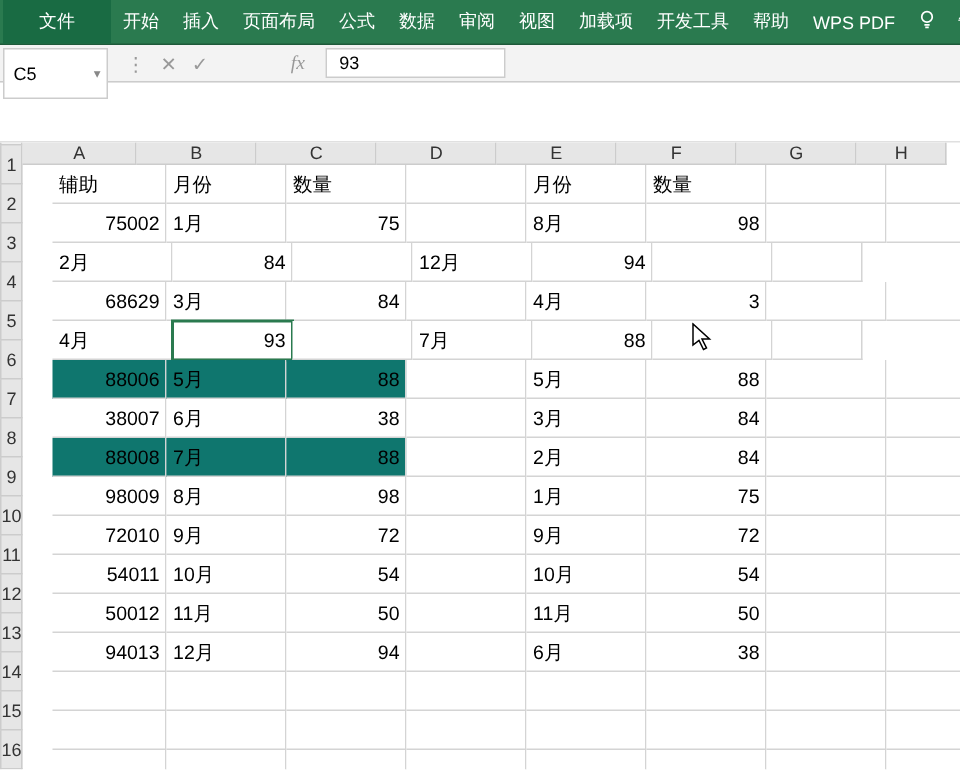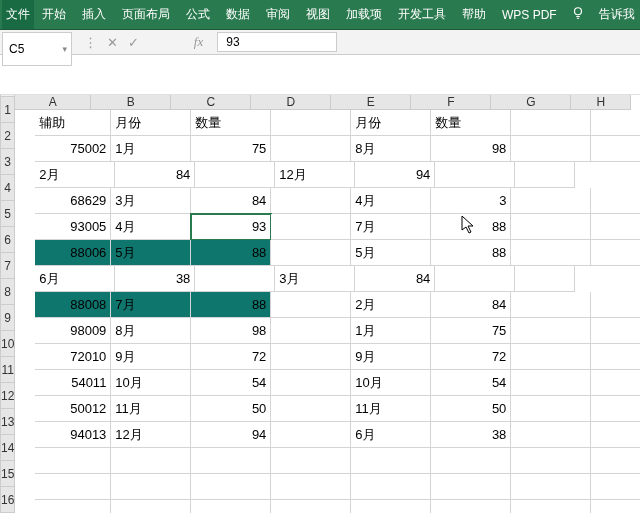--- a/index.html
+++ b/index.html
@@ -16,21 +16,21 @@
   gap: 0;
   border-bottom: 1px solid #1e5a3a;
 }
 .ribbon .tab {
   padding: 6px 8px;
   cursor: pointer;
   white-space: nowrap;
 }
 .ribbon .tab.file {
   background: #196b43;
-  padding: 6px 4px;
+  padding: 6px 24px;
 }
 .ribbon .bulb {
   padding: 0 6px;
 }
 
 .formula-bar {
   display: flex;
   align-items: stretch;
   border-bottom: 1px solid #ccc;
   height: 25px;
@@ -278,40 +278,40 @@
           <div class="cell cA num">68629</div>
           <div class="cell cB txt">3月</div>
           <div class="cell cC num">84</div>
           <div class="cell cD txt"></div>
           <div class="cell cE txt">4月</div>
           <div class="cell cF num">3</div>
           <div class="cell cG txt"></div>
           <div class="cell cH txt"></div>
         </div>
         <div class="row">
-          <div class="cell cA num">93005</div>
           <div class="cell cB txt">4月</div>
           <div class="cell cC num active">93</div>
           <div class="cell cD txt"></div>
           <div class="cell cE txt">7月</div>
           <div class="cell cF num">88</div>
           <div class="cell cG txt"></div>
           <div class="cell cH txt"></div>
         </div>
         <div class="row hl">
           <div class="cell cA num hlc">88006</div>
           <div class="cell cB txt hlc">5月</div>
           <div class="cell cC num hlc">88</div>
           <div class="cell cD txt"></div>
           <div class="cell cE txt">5月</div>
           <div class="cell cF num">88</div>
           <div class="cell cG txt"></div>
           <div class="cell cH txt"></div>
         </div>
         <div class="row">
+          <div class="cell cA num">38007</div>
           <div class="cell cB txt">6月</div>
           <div class="cell cC num">38</div>
           <div class="cell cD txt"></div>
           <div class="cell cE txt">3月</div>
           <div class="cell cF num">84</div>
           <div class="cell cG txt"></div>
           <div class="cell cH txt"></div>
         </div>
         <div class="row hl">
           <div class="cell cA num hlc">88008</div>

